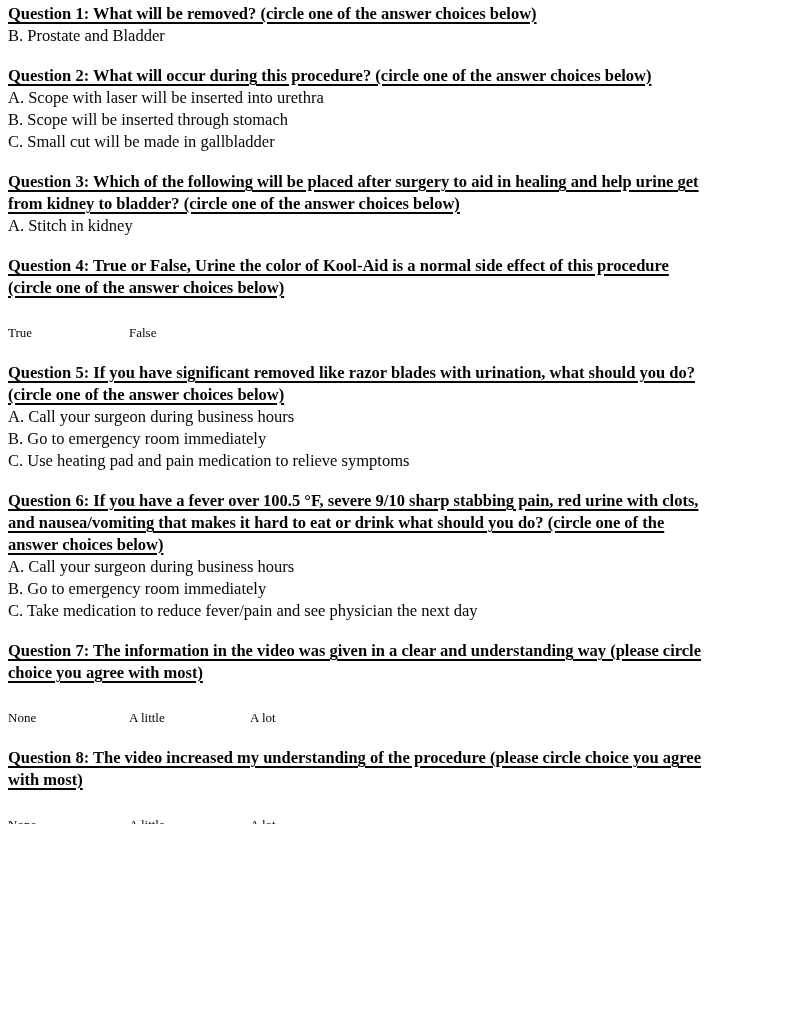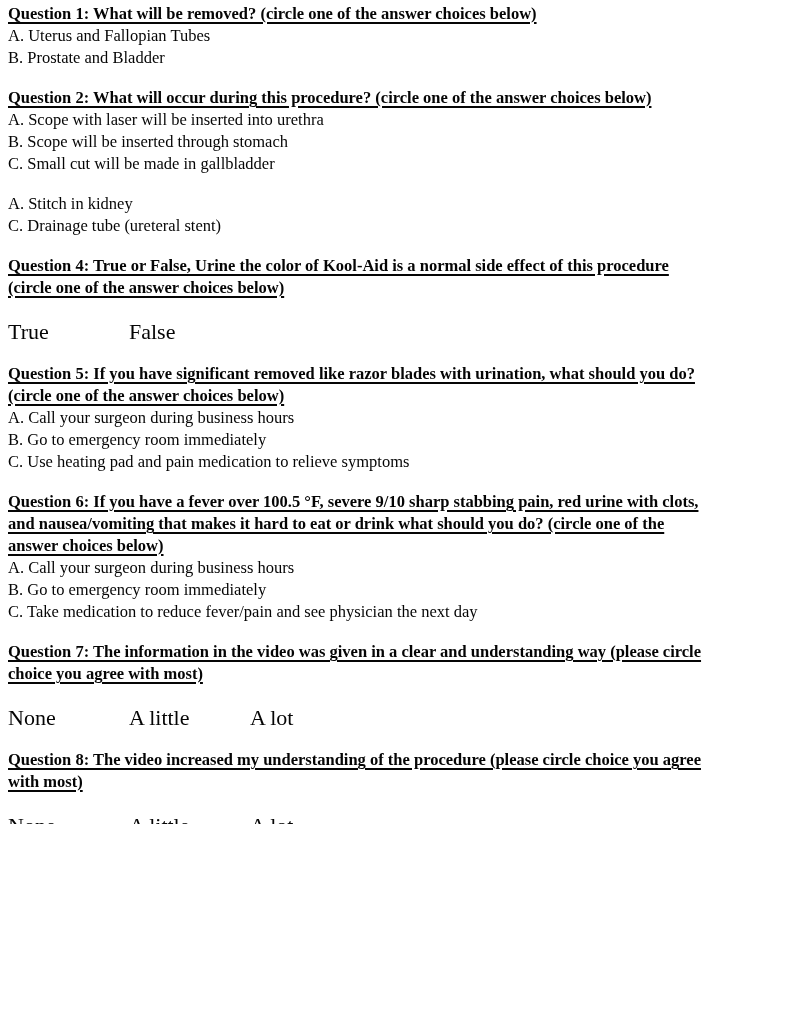--- a/index.html
+++ b/index.html
@@ -30,48 +30,48 @@
     font-weight: normal;
   }
   .opts-inline {
     margin-top: 22px;
     font-size: 16.5px;
     line-height: 22px;
   }
   .opt-cell {
     display: inline-block;
     min-width: 121px;
-    font-size: 22px;
+    font-size: 13px;
     line-height: 22px;
     font-weight: normal;
   }
 </style>
 </head>
 <body>
 
 <div class="page">
     <section class="question-block">
       <div class="q-header">Question 1: What will be removed? (circle one of the answer choices below)</div>
       <div class="opts-list">
-        <div class="opt-line">A. Uterus and Fallopian Tubes</div>
         <div class="opt-line">B. Prostate and Bladder</div>
       </div>
     </section>
     <section class="question-block">
       <div class="q-header">Question 2: What will occur during this procedure? (circle one of the answer choices below)</div>
       <div class="opts-list">
         <div class="opt-line">A. Scope with laser will be inserted into urethra</div>
         <div class="opt-line">B. Scope will be inserted through stomach</div>
         <div class="opt-line">C. Small cut will be made in gallbladder</div>
       </div>
     </section>
     <section class="question-block">
+      <div class="q-header">Question 3: Which of the following will be placed after surgery to aid in healing and help urine get
+from kidney to bladder? (circle one of the answer choices below)</div>
       <div class="opts-list">
         <div class="opt-line">A. Stitch in kidney</div>
-        <div class="opt-line">C. Drainage tube (ureteral stent)</div>
       </div>
     </section>
     <section class="question-block">
       <div class="q-header">Question 4: True or False, Urine the color of Kool-Aid is a normal side effect of this procedure
 (circle one of the answer choices below)</div>
       <div class="opts-inline"><span class="opt-cell">True</span><span class="opt-cell">False</span></div>
     </section>
     <section class="question-block">
       <div class="q-header">Question 5: If you have significant removed like razor blades with urination, what should you do?
 (circle one of the answer choices below)</div>

